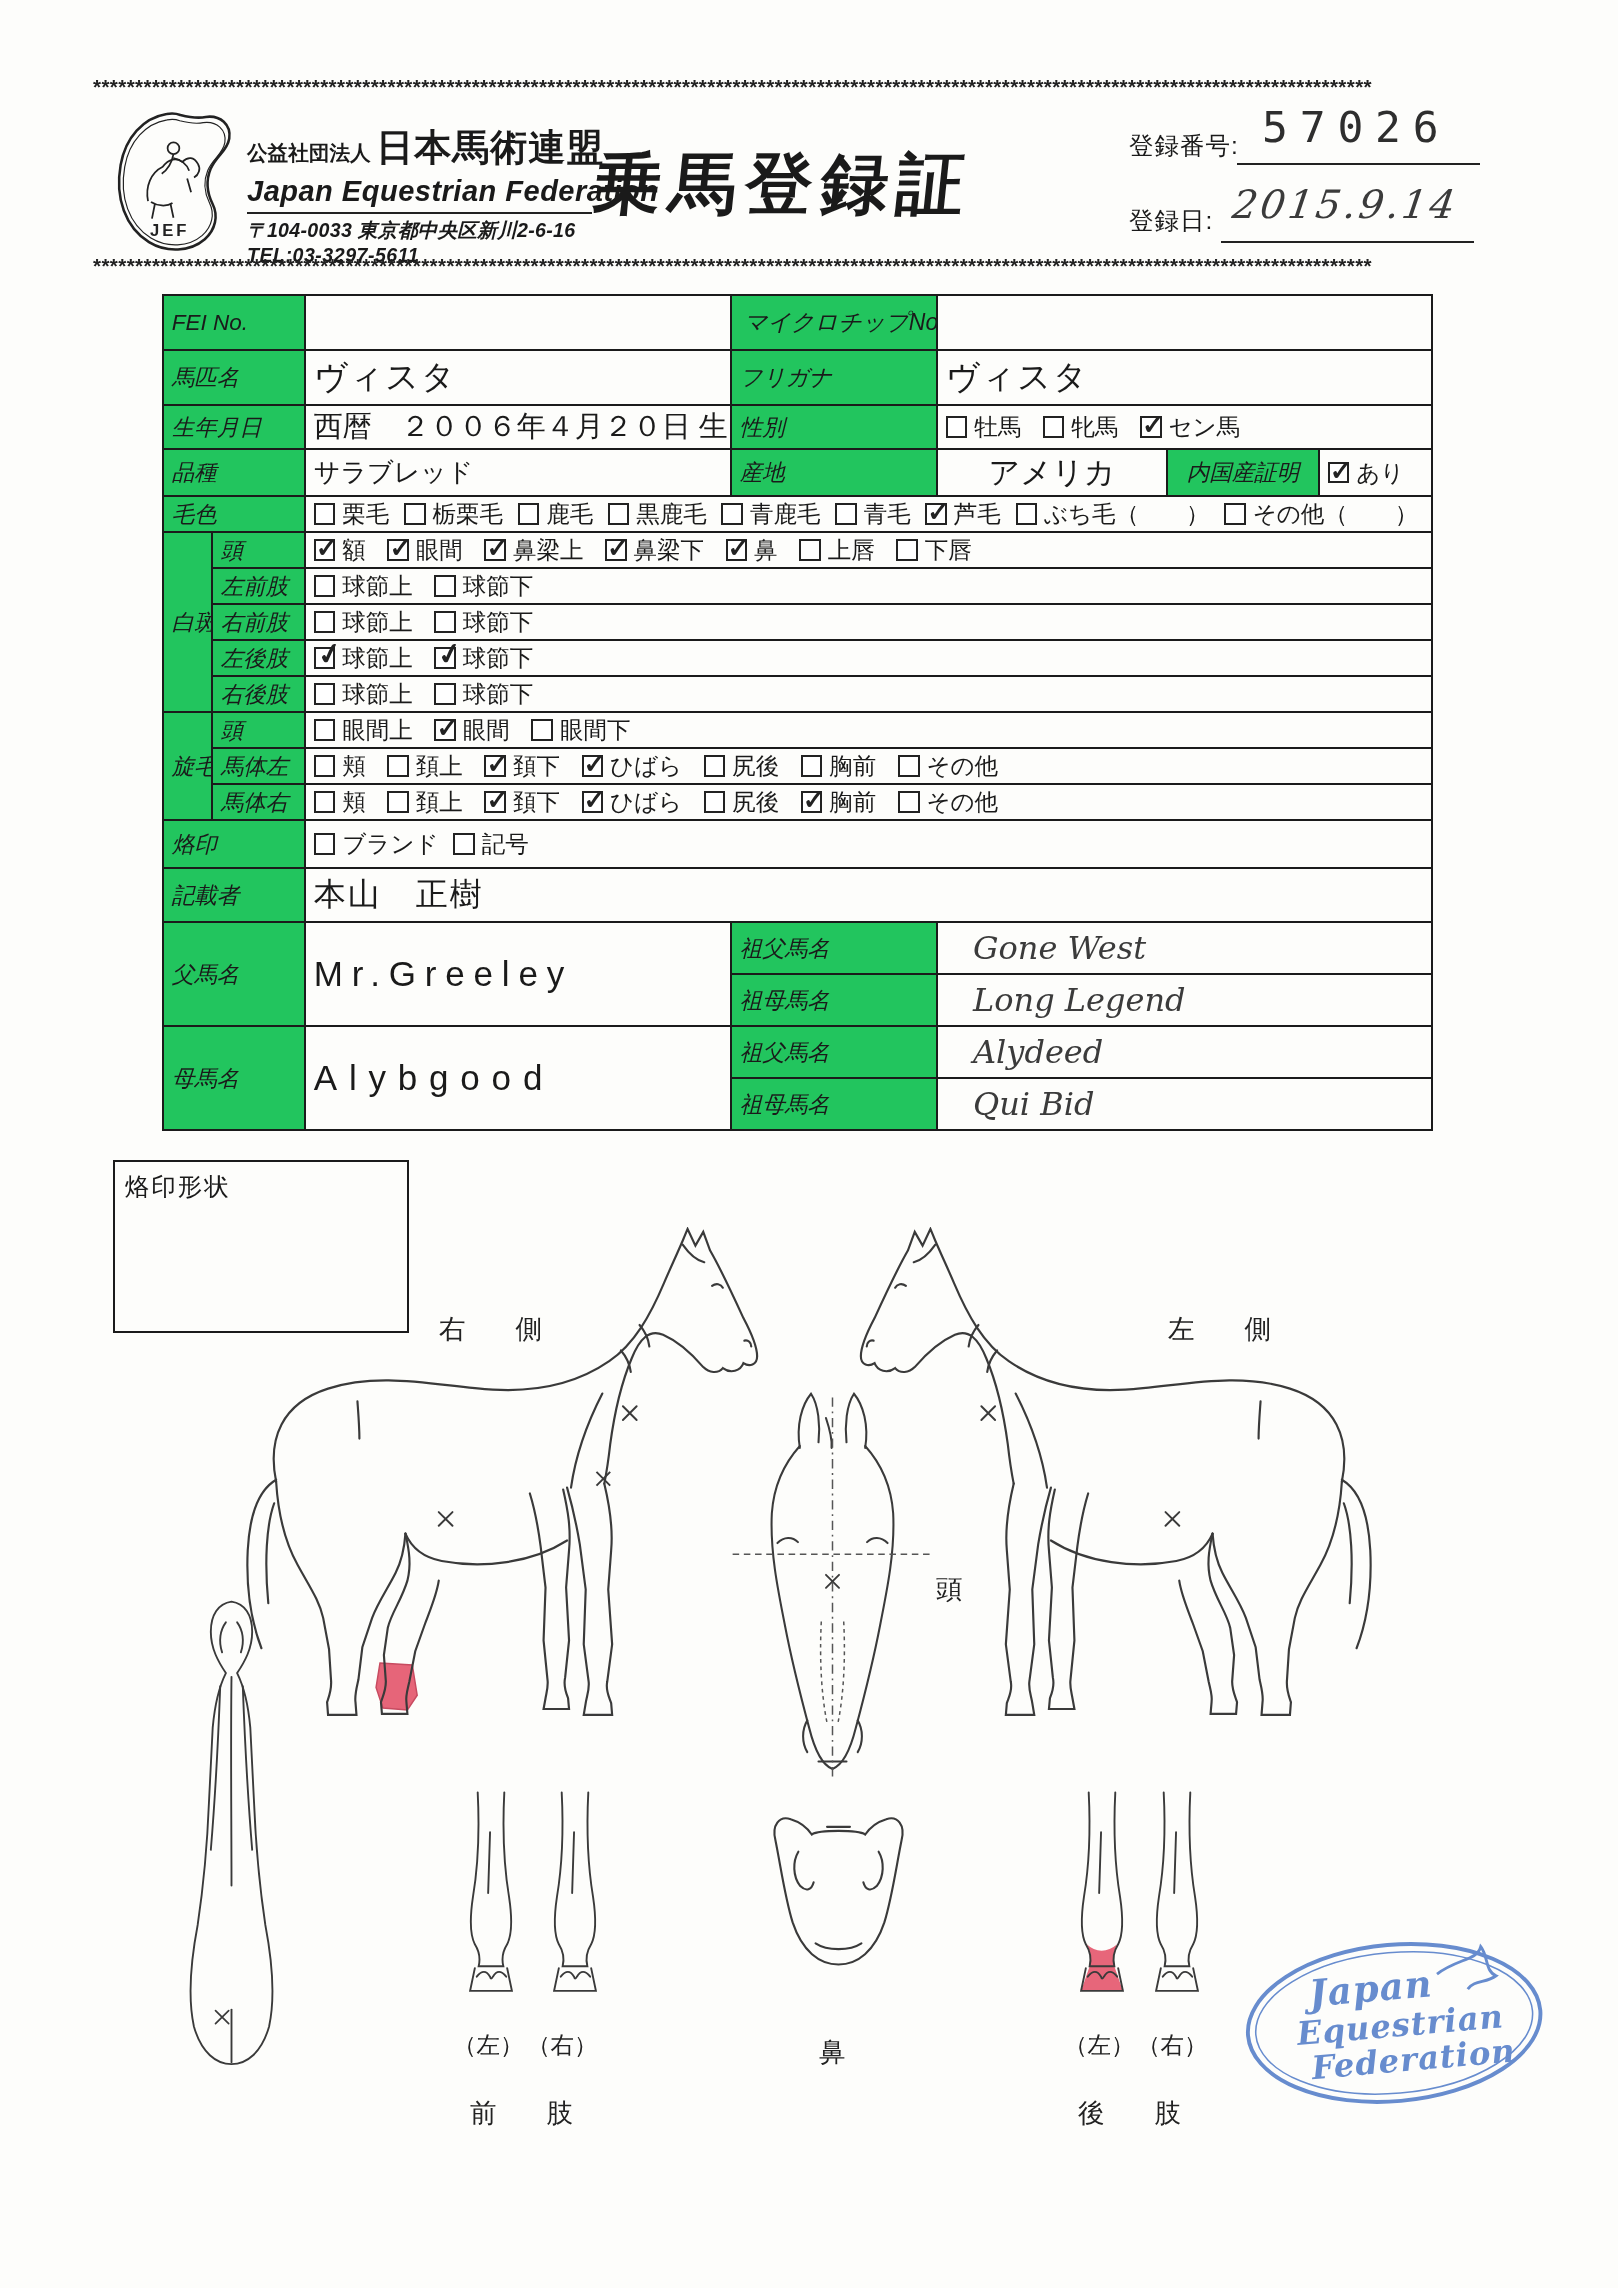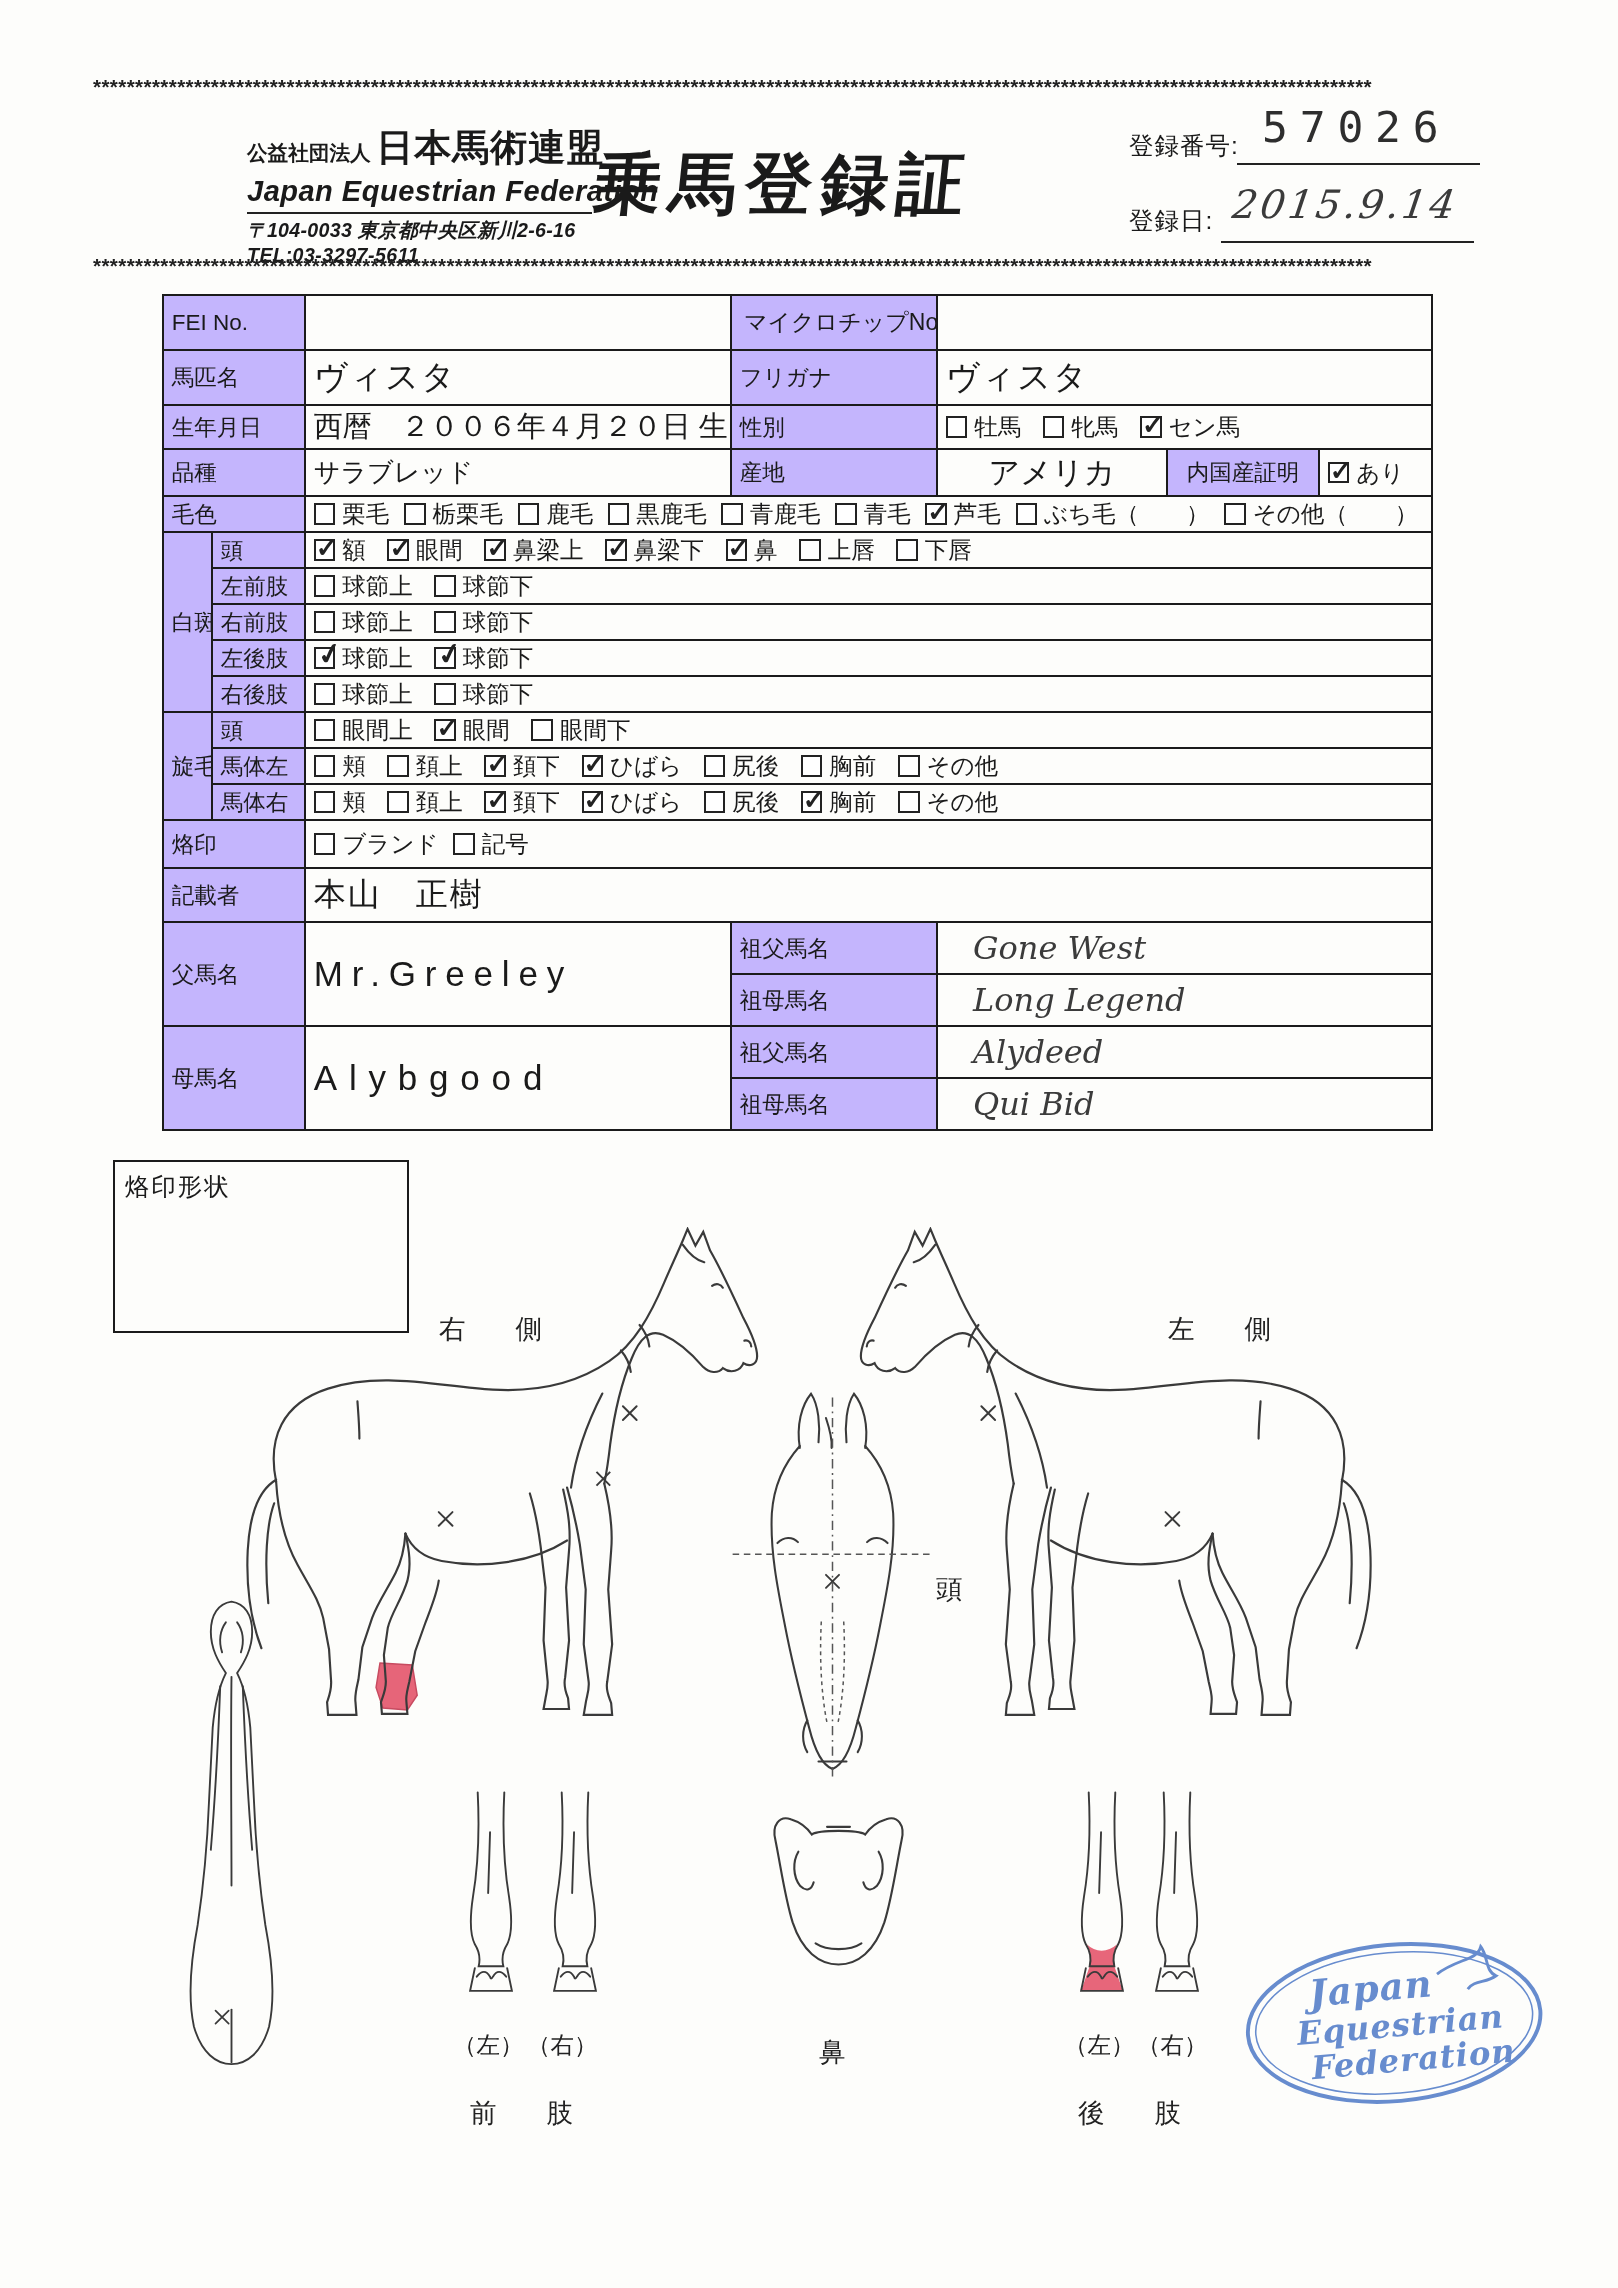--- a/index.html
+++ b/index.html
@@ -17,21 +17,21 @@
   .org-tel{font-size:19.6px;font-style:italic;font-weight:bold;letter-spacing:0.5px;}
   .doc-title{font-size:67px;font-weight:bold;letter-spacing:8.8px;transform:skewX(-6deg);white-space:nowrap;}
   .reg-label{font-size:24.5px;letter-spacing:1px;}
   .reg-no{font-family:"DejaVu Sans Mono",monospace;font-size:43px;letter-spacing:11.8px;color:#2e2e2e;}
   .underline{border-bottom:2.5px solid #222;}
   .handwriting{font-family:"DejaVu Serif",serif;font-style:italic;color:#3b3b3b;}
   .reg-date{font-size:39px;transform:skewX(-8deg);letter-spacing:2.9px;}
   
   table.form{border-collapse:collapse;table-layout:fixed;width:1269px;border:2.9px solid #151515;}
   table.form td{border:2px solid #1b1b1b;padding:1px 7.8px;overflow:hidden;white-space:nowrap;}
-  td.lbl{background:#c4b5fd;font-size:22.5px;font-weight:500;}
+  td.lbl{background:#22c55e;font-size:22.5px;font-weight:500;font-style:italic;}
   td.lbl.sm{font-size:23px;padding:1px 12px;}
   td.ctr{text-align:center;}
   .val-lg{font-size:33px;letter-spacing:2px;}
   .val-md{font-size:29px;}
   .val-en{font-size:35px;letter-spacing:8.8px;}
   .hand-cell{font-size:32px;padding-left:35px !important;}
   
   .cbg{display:flex;align-items:flex-start;gap:33px;font-size:23.5px;}
   .cbg.g-sm{gap:14.7px;font-size:23.5px;}
   .cbg.g-md{gap:21.6px;}
@@ -50,20 +50,38 @@
   .stamp{transform:rotate(-5deg);opacity:.92;}
   .stamp text{font-family:"DejaVu Serif",serif;font-style:italic;font-weight:bold;}
 </style>
 </head>
 <body>
 
 <div class="page">
 
   <div class="abs stars" style="top:76px;">********************************************************************************************************************************************************</div>
 
+  <div class="abs" style="left:104px;top:108px;">
+    <svg width="137" height="147" viewBox="0 0 140 150">
+      <g fill="none" stroke="#222" stroke-width="2.6">
+        <path d="M64,6 C40,10 22,30 17,58 C11,92 22,122 46,137 C64,148 88,147 103,134 C114,124 117,110 111,98 C105,86 104,74 109,62 C115,48 126,44 128,31 C130,17 119,7 104,9 C95,11 86,9 78,7 C73,5 69,5 64,6 Z"></path>
+      </g>
+      <g fill="none" stroke="#222" stroke-width="1.3" transform="translate(5.5,6.5) scale(0.922)">
+        <path d="M64,6 C40,10 22,30 17,58 C11,92 22,122 46,137 C64,148 88,147 103,134 C114,124 117,110 111,98 C105,86 104,74 109,62 C115,48 126,44 128,31 C130,17 119,7 104,9 C95,11 86,9 78,7 C73,5 69,5 64,6 Z"></path>
+      </g>
+      <g fill="none" stroke="#222" stroke-width="1.8">
+        <path d="M45,95 C42,80 48,66 60,60 C66,52 74,50 80,55 C86,49 92,50 96,57 C99,62 97,68 92,71"></path>
+        <path d="M48,96 C54,100 64,101 70,97"></path>
+        <path d="M52,98 L49,113 M68,98 L71,112 M85,72 L89,86"></path>
+        <circle cx="71" cy="41" r="6"></circle>
+        <path d="M71,47 C69,57 65,63 59,67 M71,51 C79,53 85,58 87,64"></path>
+      </g>
+      <text x="47" y="131" font-size="17" font-weight="bold" letter-spacing="3" fill="#222">JEF</text>
+    </svg>
+  </div>
 
   <div class="abs" style="left:247px;top:123px;">
     <div class="org-line1">
       <span>公益社団法人</span>
       <span class="big">日本馬術連盟</span>
     </div>
     <div class="org-en">Japan Equestrian Federation</div>
     <div class="org-rule"></div>
     <div class="org-addr">〒104-0033 東京都中央区新川2-6-16</div>
     <div class="org-tel">TEL:03-3297-5611</div>

